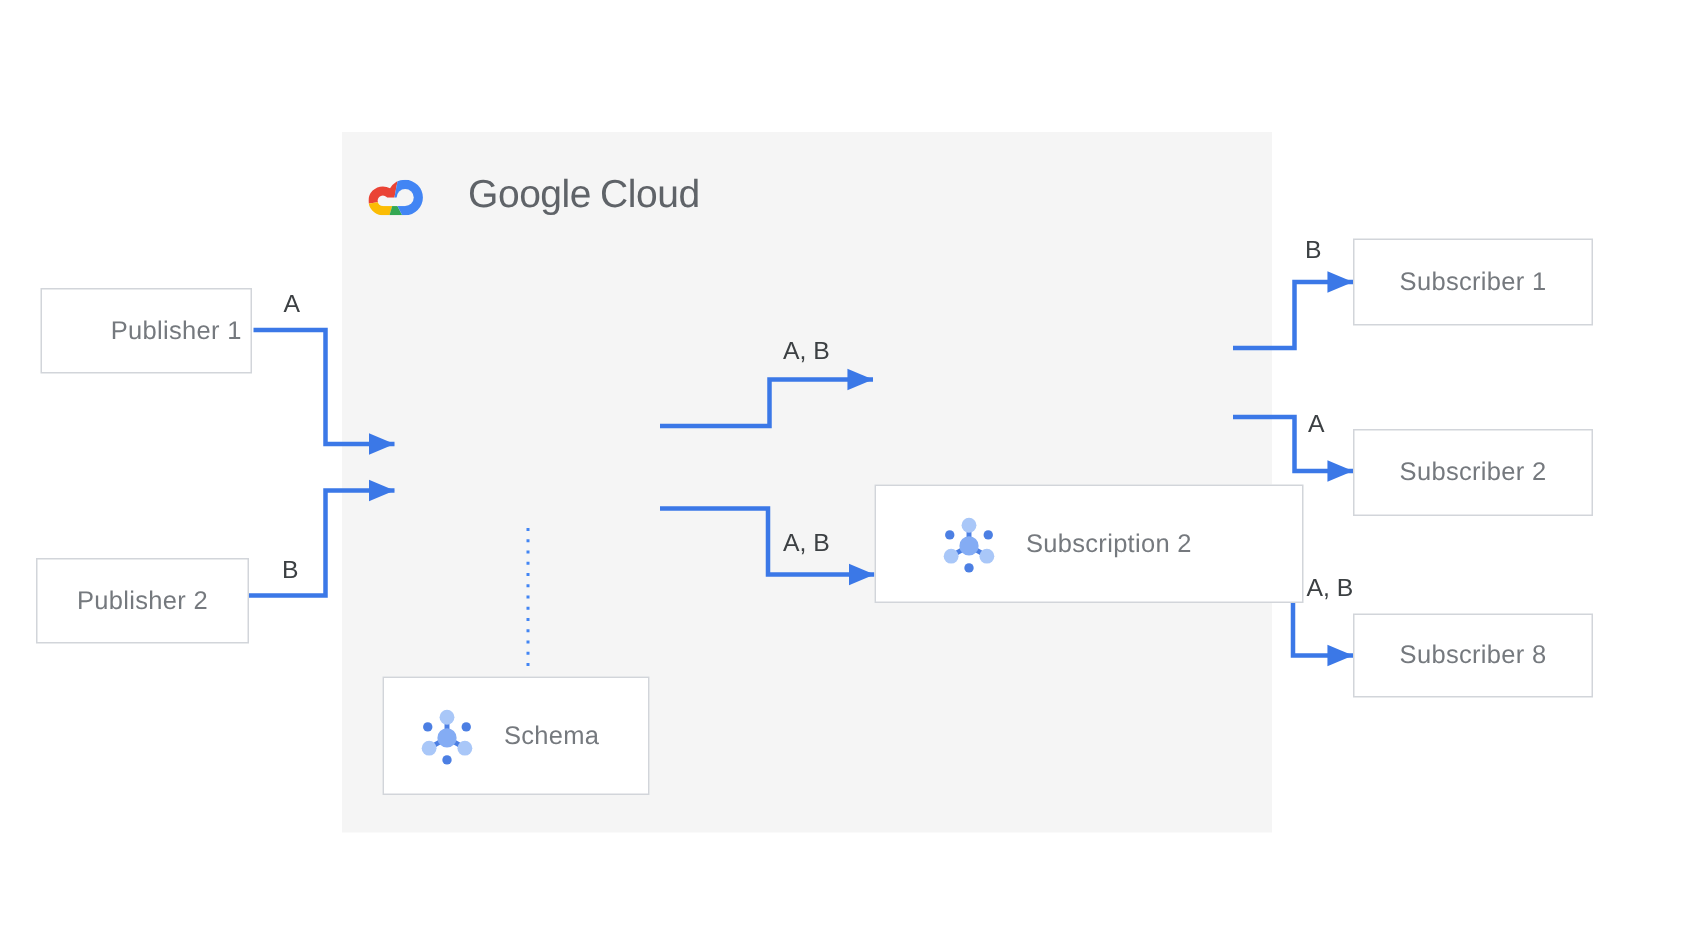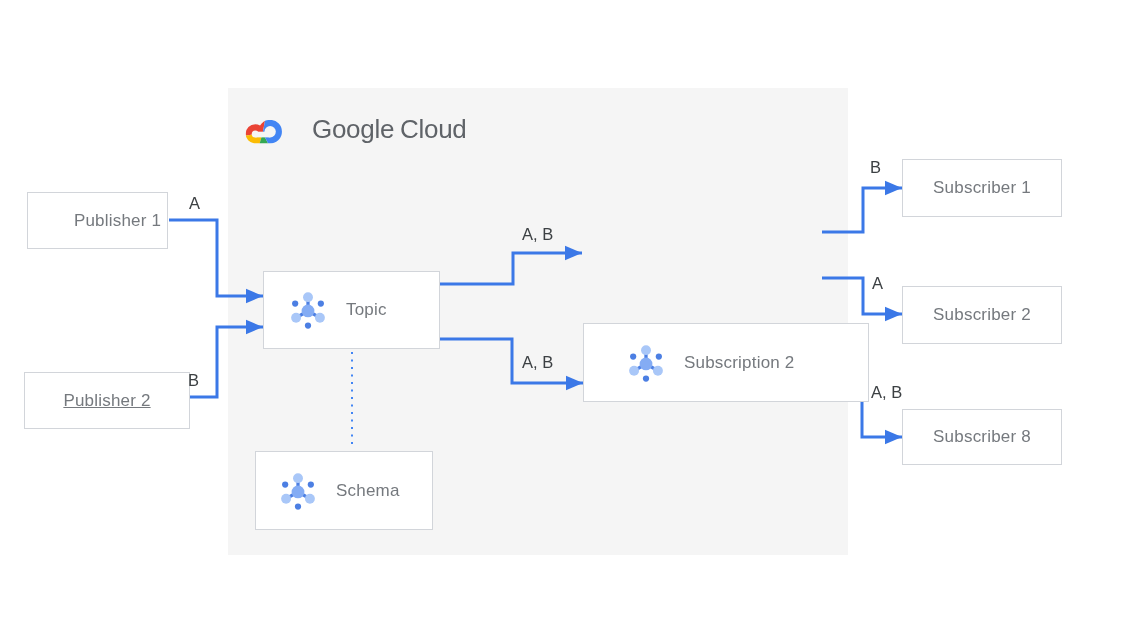--- a/index.html
+++ b/index.html
@@ -147,30 +147,24 @@
     <polyline class="edge-line" points="822,232 863,232 863,188 902,188" marker-end="url(#arrowhead)"></polyline>
     <polyline class="edge-line" points="822,278 863,278 863,314 902,314" marker-end="url(#arrowhead)"></polyline>
     <polyline class="edge-line" points="822,382 862,382 862,437 902,437" marker-end="url(#arrowhead)"></polyline>
     <line class="edge-dotted" x1="352" y1="352" x2="352" y2="449"></line>
   </svg>
 
   <div class="node plain" style="left:27px; top:192px; width:141px; height:57px;padding-left:40px;">
     <span>Publisher 1</span>
   </div>
 
-  <div class="node plain" style="left:24px; top:372px; width:166px; height:57px;text-decoration:underline;">
+  <div class="node plain" style="left:24px; top:372px; width:142px; height:57px;">
     <span>Publisher 2</span>
   </div>
 
-  <div class="node has-icon" style="left:263px; top:271px; width:177px; height:78px; padding-left:22px;">
-    <svg class="pubsub" width="44" height="44">
-        <use href="#pubsub-sym"></use>
-      </svg>
-    <span>Topic</span>
-  </div>
 
   <div class="node has-icon" style="left:255px; top:451px; width:178px; height:79px; padding-left:20px;">
     <svg class="pubsub" width="44" height="44">
         <use href="#pubsub-sym"></use>
       </svg>
     <span>Schema</span>
   </div>
 
 
   <div class="node has-icon" style="left:583px; top:323px; width:286px; height:79px; padding-left:40px;">

